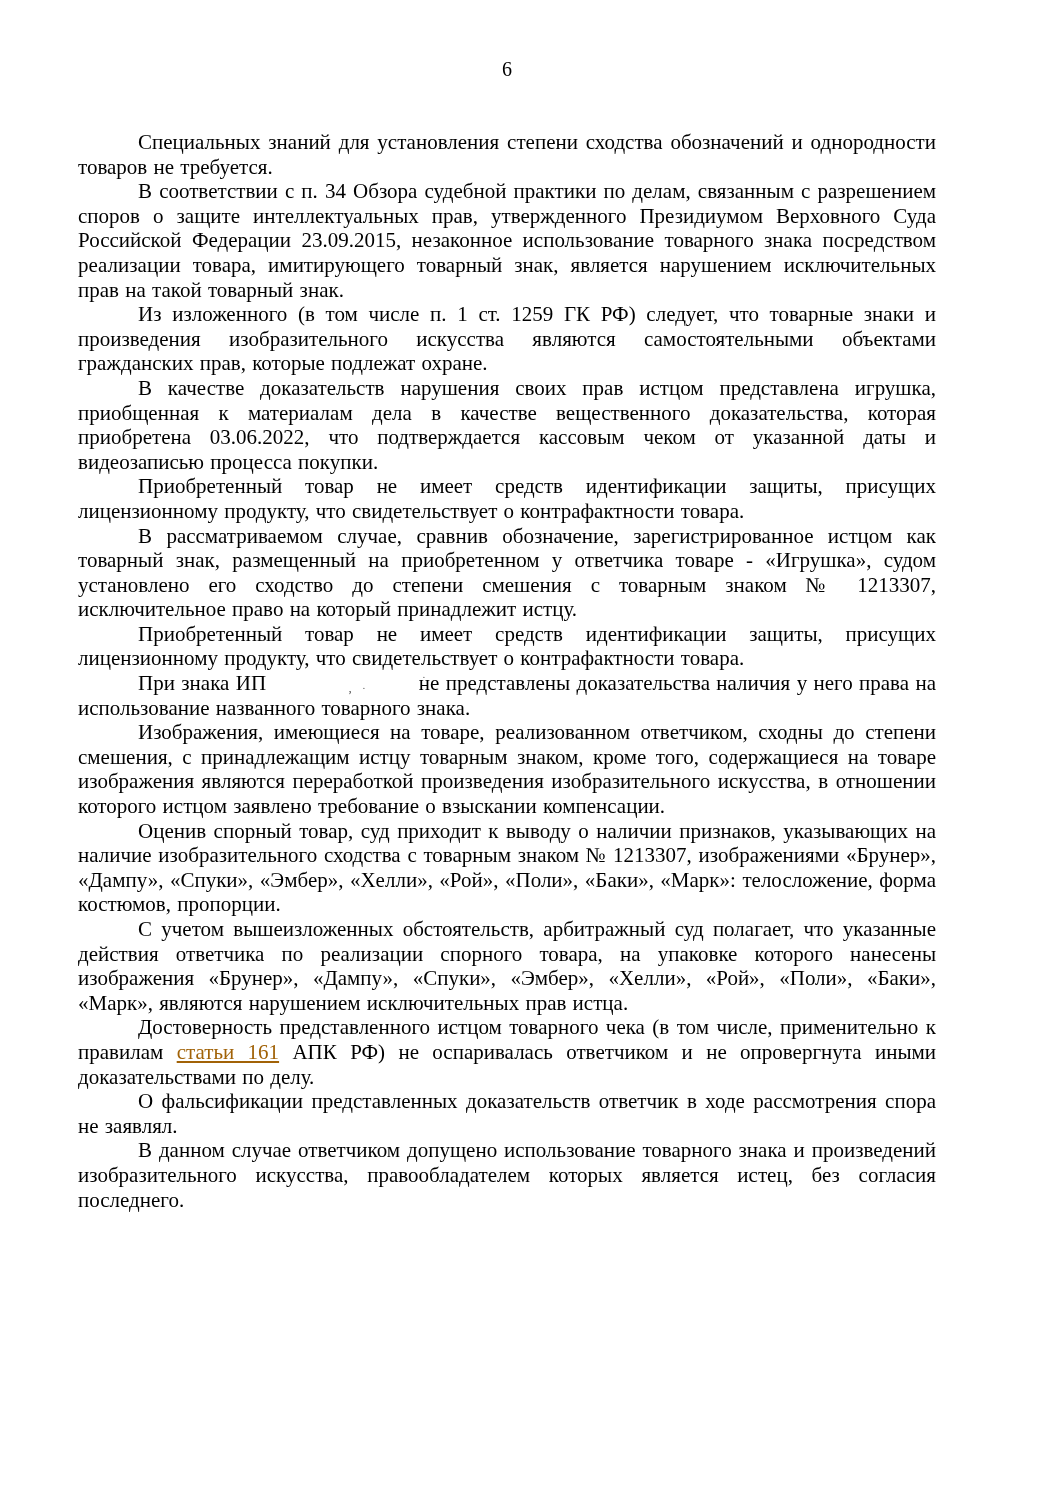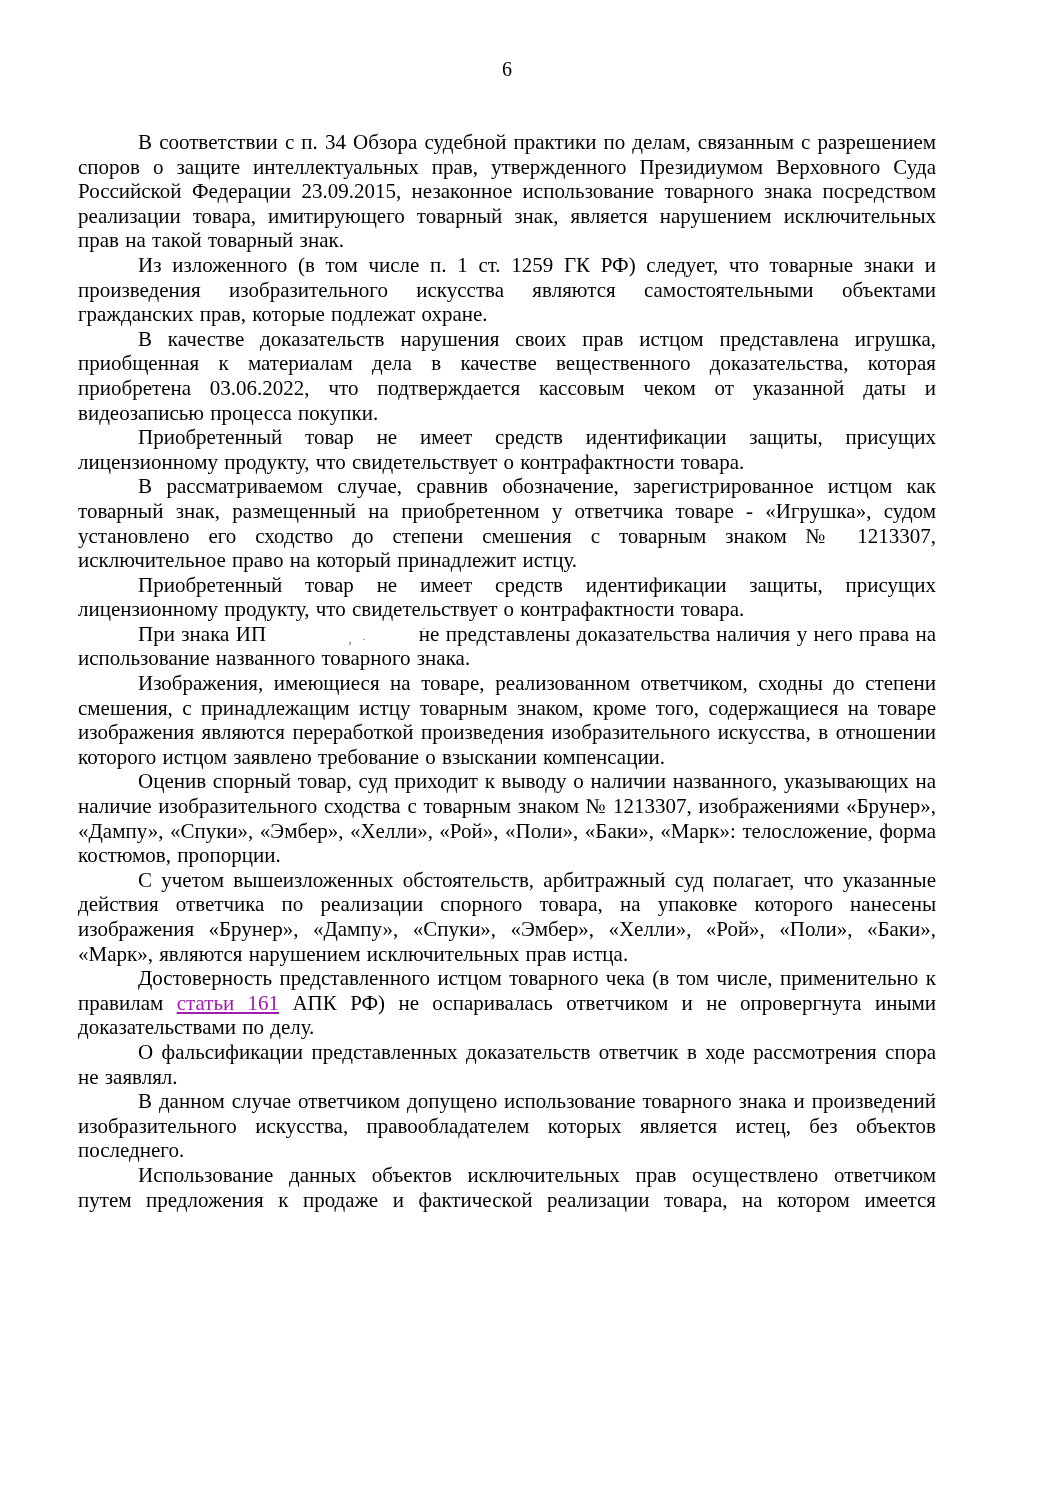--- a/index.html
+++ b/index.html
@@ -29,21 +29,21 @@
     font-size: 21px;
     line-height: 24.6px;
     text-align: justify;
     text-indent: 60px;
     word-spacing: 1px;
   }
   .content p.justify-last {
     text-align-last: justify;
   }
   a.doc-link {
-    color: #a21caf;
+    color: #a16207;
     text-decoration: underline;
     cursor: pointer;
   }
   
   .redacted {
     display: inline-block;
     width: 140px;
     height: 14px;
     position: relative;
     vertical-align: baseline;
@@ -68,48 +68,48 @@
 </style>
 </head>
 <body>
 
 <div class="page">
 
   <div class="page-number">6</div>
 
   <div class="content">
 
+    <p>Специальных знаний для установления степени сходства обозначений и однородности товаров не требуется.</p>
 
     <p>В соответствии с п. 34 Обзора судебной практики по делам, связанным с разрешением споров о защите интеллектуальных прав, утвержденного Президиумом Верховного Суда Российской Федерации 23.09.2015, незаконное использование товарного знака посредством реализации товара, имитирующего товарный знак, является нарушением исключительных прав на такой товарный знак.</p>
 
 
     <p>Из изложенного (в том числе п. 1 ст. 1259 ГК РФ) следует, что товарные знаки и произведения изобразительного искусства являются самостоятельными объектами гражданских прав, которые подлежат охране.</p>
 
     <p>В качестве доказательств нарушения своих прав истцом представлена игрушка, приобщенная к материалам дела в качестве вещественного доказательства, которая приобретена 03.06.2022, что подтверждается кассовым чеком от указанной даты и видеозаписью процесса покупки.</p>
 
     <p>Приобретенный товар не имеет средств идентификации защиты, присущих лицензионному продукту, что свидетельствует о контрафактности товара.</p>
 
     <p>В рассматриваемом случае, сравнив обозначение, зарегистрированное истцом как товарный знак, размещенный на приобретенном у ответчика товаре - «Игрушка», судом установлено его сходство до степени смешения с товарным знаком № 1213307, исключительное право на который принадлежит истцу.</p>
 
     <p>Приобретенный товар не имеет средств идентификации защиты, присущих лицензионному продукту, что свидетельствует о контрафактности товара.</p>
 
     <p><span>При знака ИП</span>
       <span class="redacted"><span class="m1">,</span><span class="m2">. .</span></span>
       <span>не представлены доказательства наличия у него права на использование названного товарного знака.</span></p>
 
     <p>Изображения, имеющиеся на товаре, реализованном ответчиком, сходны до степени смешения, с принадлежащим истцу товарным знаком, кроме того, содержащиеся на товаре изображения являются переработкой произведения изобразительного искусства, в отношении которого истцом заявлено требование о взыскании компенсации.</p>
 
-    <p>Оценив спорный товар, суд приходит к выводу о наличии названного, указывающих на наличие изобразительного сходства с товарным знаком № 1213307, изображениями «Брунер», «Дампу», «Спуки», «Эмбер», «Хелли», «Рой», «Поли», «Баки», «Марк»: телосложение, форма костюмов, пропорции.</p>
+    <p>Оценив спорный товар, суд приходит к выводу о наличии признаков, указывающих на наличие изобразительного сходства с товарным знаком № 1213307, изображениями «Брунер», «Дампу», «Спуки», «Эмбер», «Хелли», «Рой», «Поли», «Баки», «Марк»: телосложение, форма костюмов, пропорции.</p>
 
     <p>С учетом вышеизложенных обстоятельств, арбитражный суд полагает, что указанные действия ответчика по реализации спорного товара, на упаковке которого нанесены изображения «Брунер», «Дампу», «Спуки», «Эмбер», «Хелли», «Рой», «Поли», «Баки», «Марк», являются нарушением исключительных прав истца.</p>
 
     <p><span>Достоверность представленного истцом товарного чека (в том числе, применительно к правилам</span>
       <a class="doc-link">статьи 161</a>
       <span>АПК РФ) не оспаривалась ответчиком и не опровергнута иными доказательствами по делу.</span></p>
 
     <p>О фальсификации представленных доказательств ответчик в ходе рассмотрения спора не заявлял.</p>
 
-    <p>В данном случае ответчиком допущено использование товарного знака и произведений изобразительного искусства, правообладателем которых является истец, без объектов последнего.</p>
+    <p>В данном случае ответчиком допущено использование товарного знака и произведений изобразительного искусства, правообладателем которых является истец, без согласия последнего.</p>
 
-    <p class="justify-last">Использование данных объектов исключительных прав осуществлено ответчиком путем предложения к продаже и фактической реализации товара, на котором имеется</p>
 
   </div>
 </div>
 
 </body></html>

